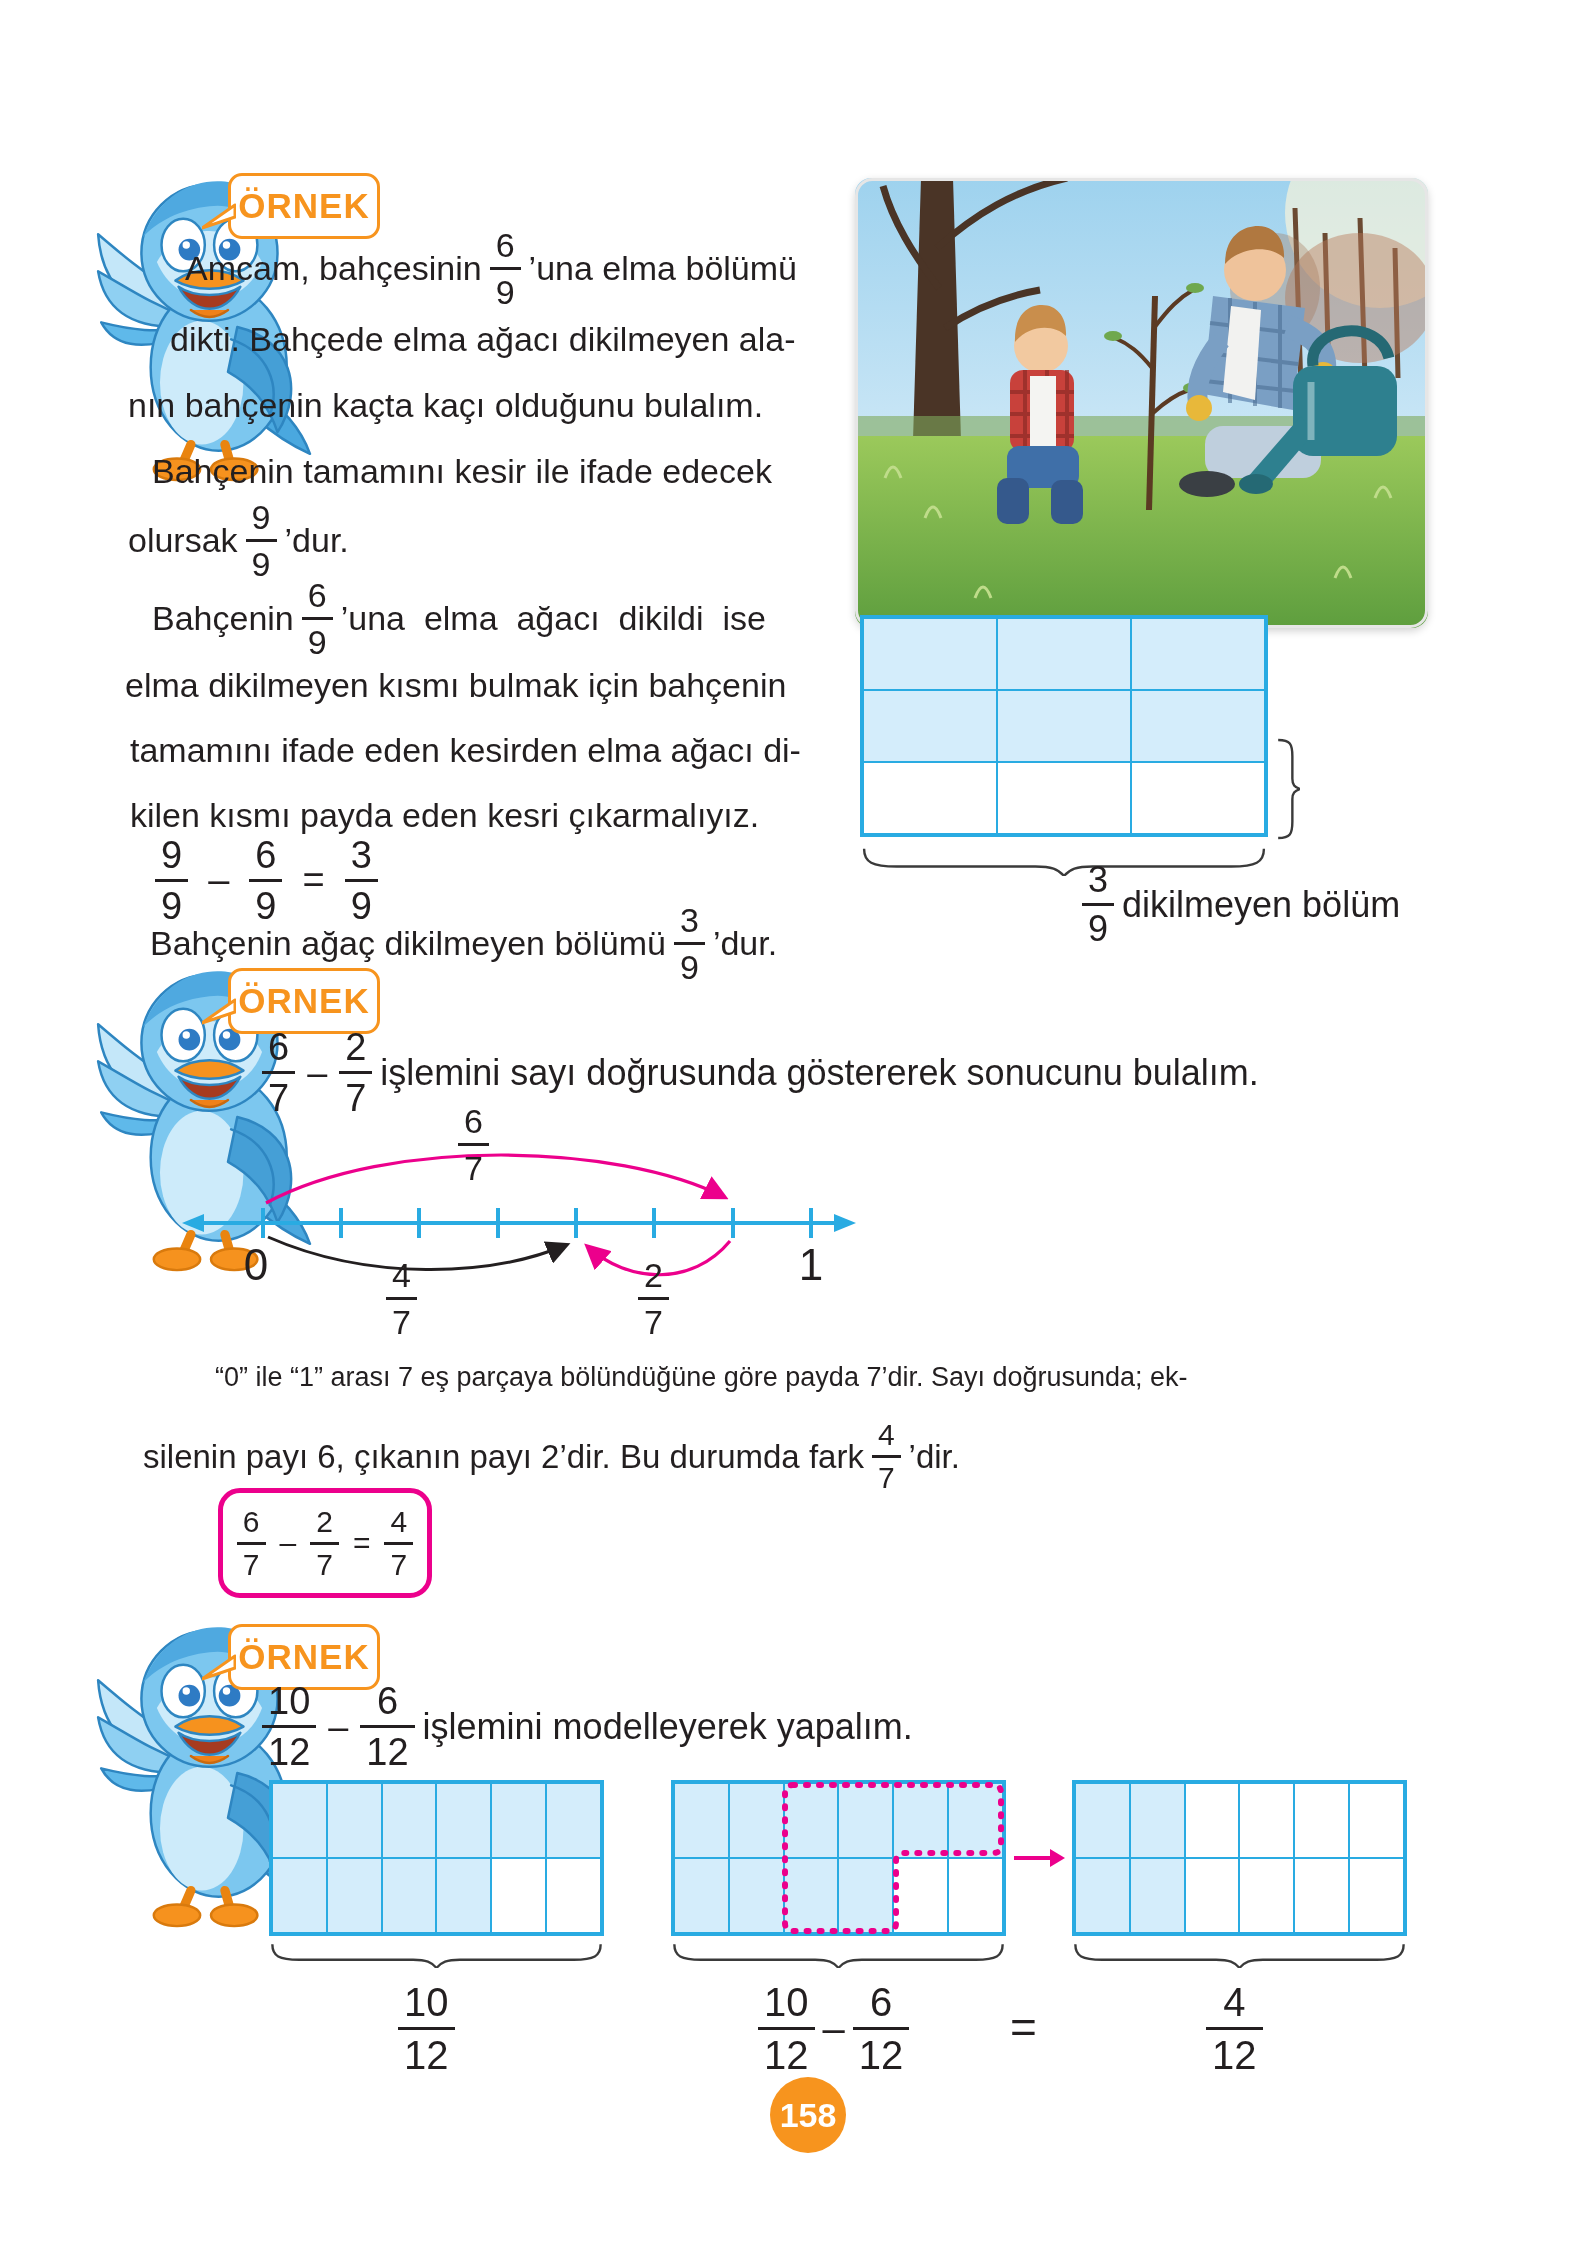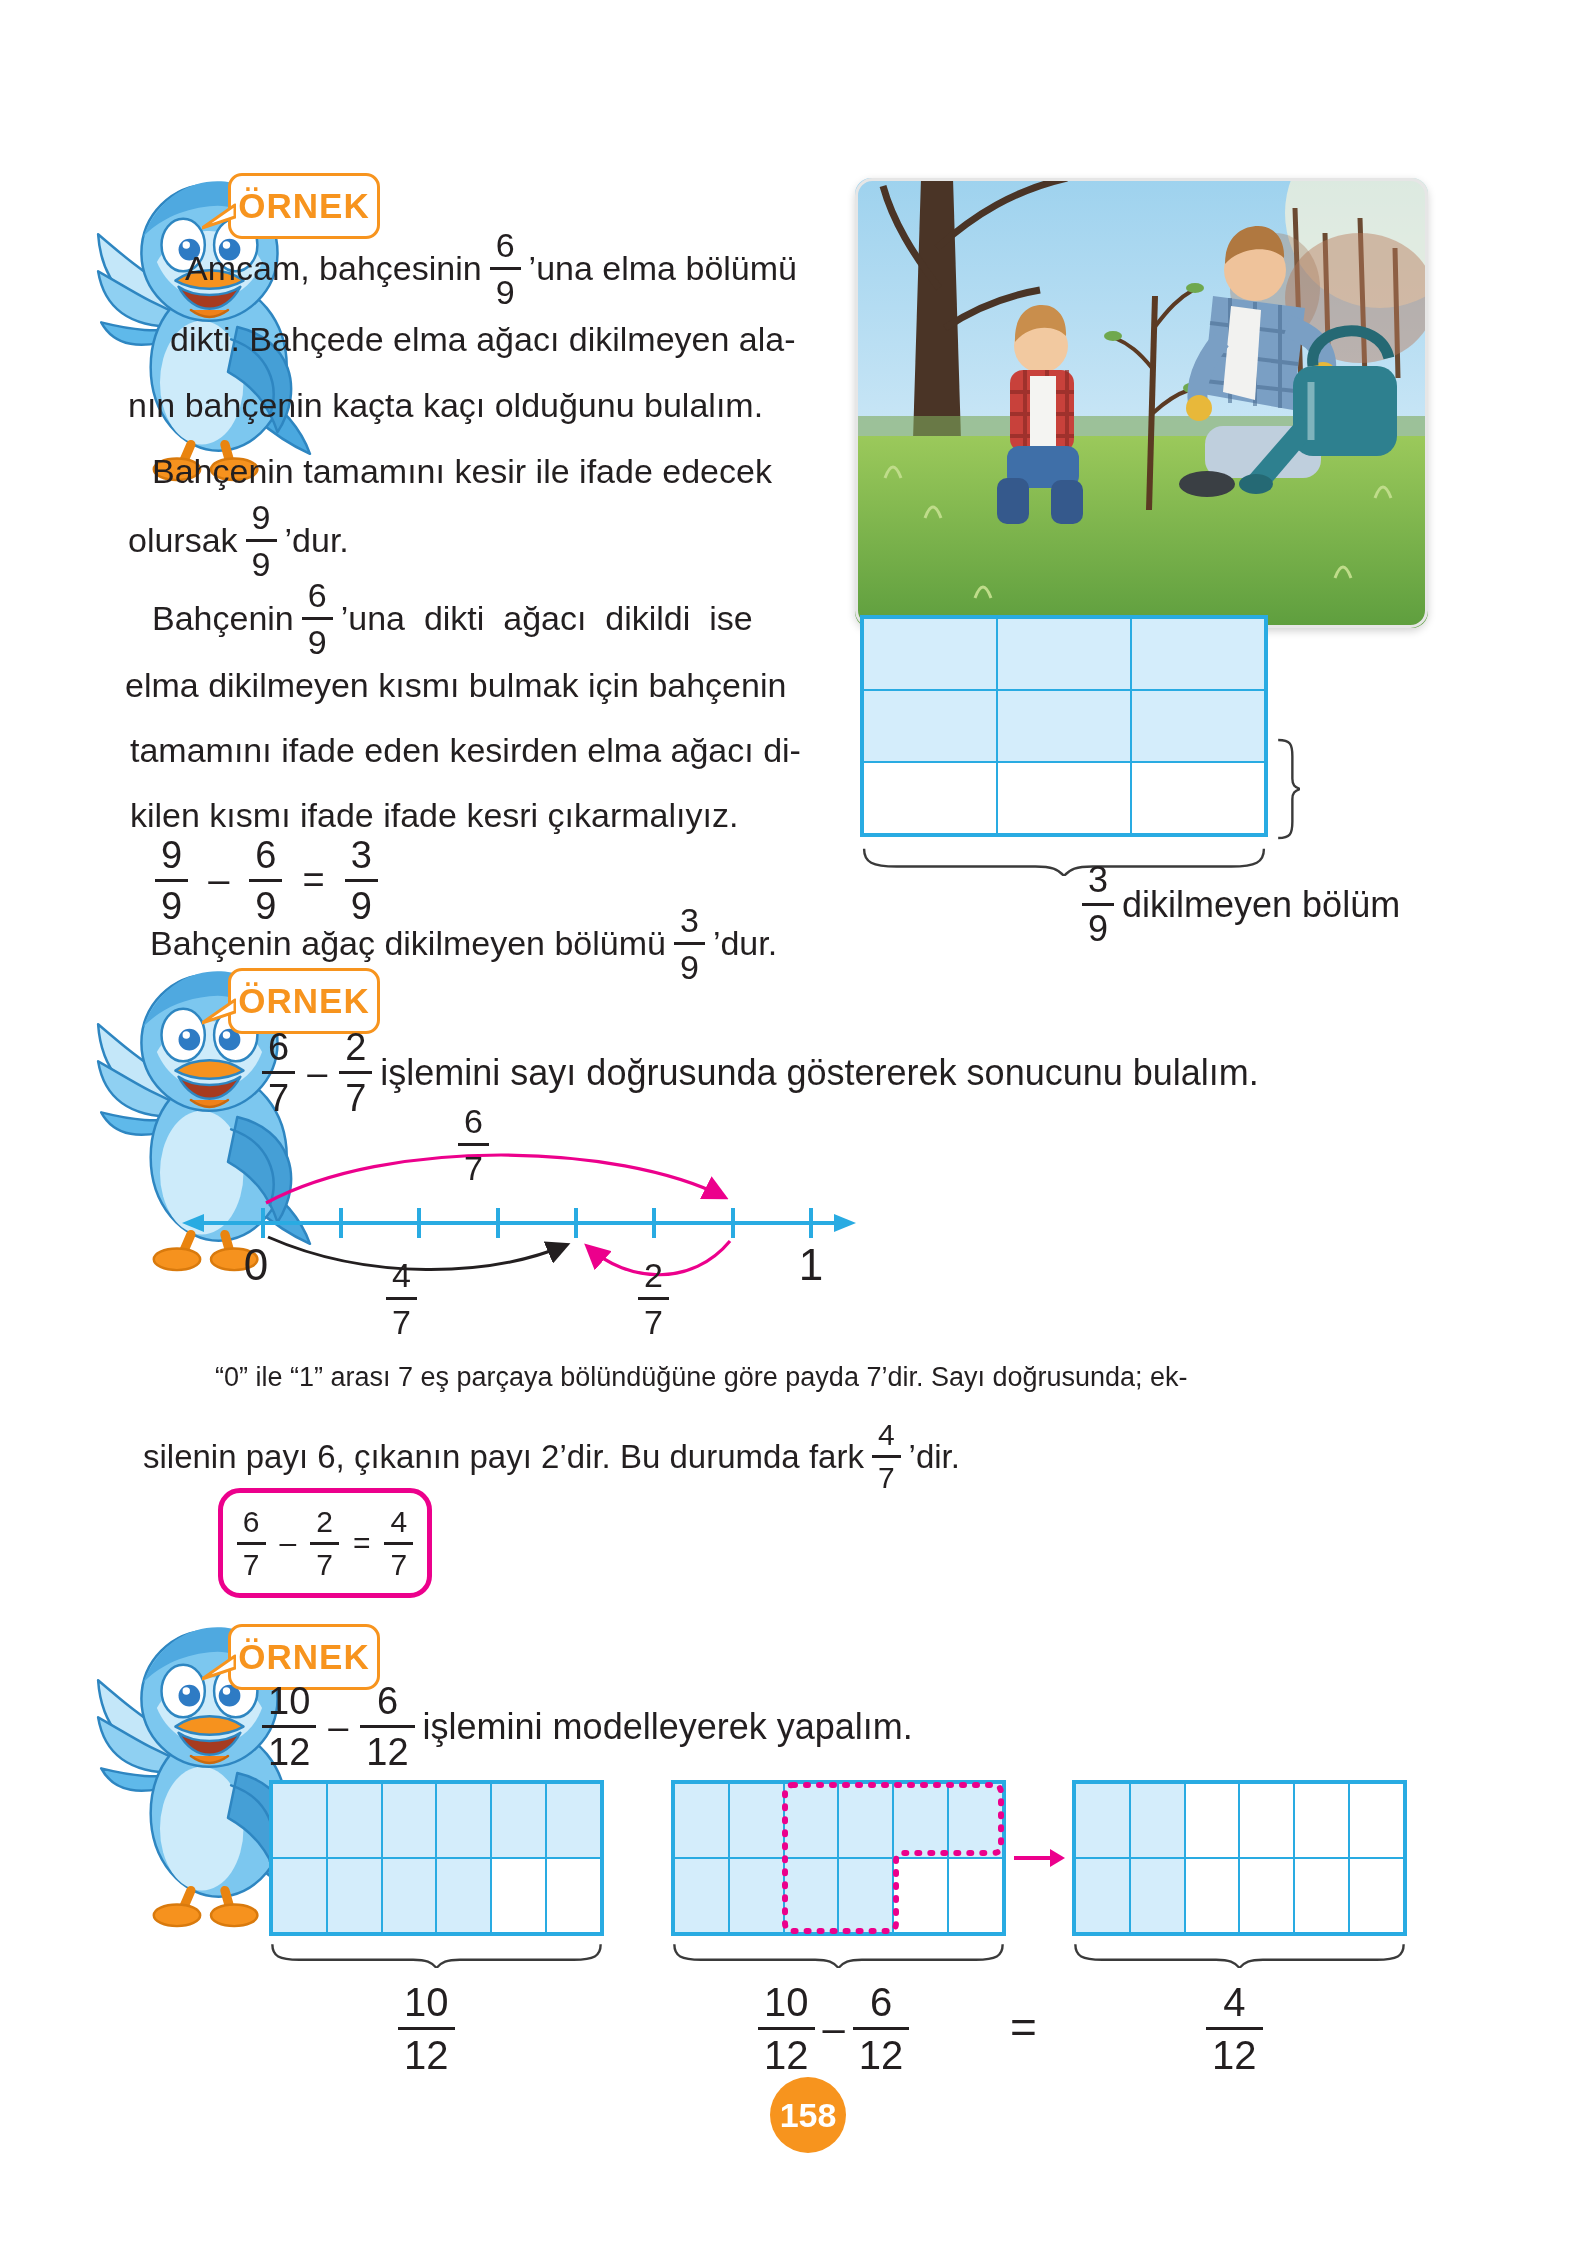--- a/index.html
+++ b/index.html
@@ -121,30 +121,30 @@
         <span class="den">9</span>
       </span>
     <span>’dur.</span>
   </div>
   <div class="tline" style="left:152px;top:578px">
     <span>Bahçenin</span>
     <span class="frac">
         <span class="num">6</span>
         <span class="den">9</span>
       </span>
-    <span style="white-space:pre">’una  dikti  ağacı  dikildi  ise</span>
+    <span style="white-space:pre">’una  elma  ağacı  dikildi  ise</span>
   </div>
   <div class="tline" style="left:125px;top:666px">
       <span>elma dikilmeyen kısmı bulmak için bahçenin</span>
     </div>
   <div class="tline" style="left:130px;top:731px">
       <span>tamamını ifade eden kesirden elma ağacı di-</span>
     </div>
   <div class="tline" style="left:130px;top:796px">
-      <span>kilen kısmı ifade ifade kesri çıkarmalıyız.</span>
+      <span>kilen kısmı payda eden kesri çıkarmalıyız.</span>
     </div>
 
   <div class="tline" style="left:155px;top:836px;font-size:38px">
     <span class="frac f38" style="margin-left:0">
         <span class="num">9</span>
         <span class="den">9</span>
       </span>
     <span class="op">–</span>
     <span class="frac f38">
         <span class="num">6</span>

